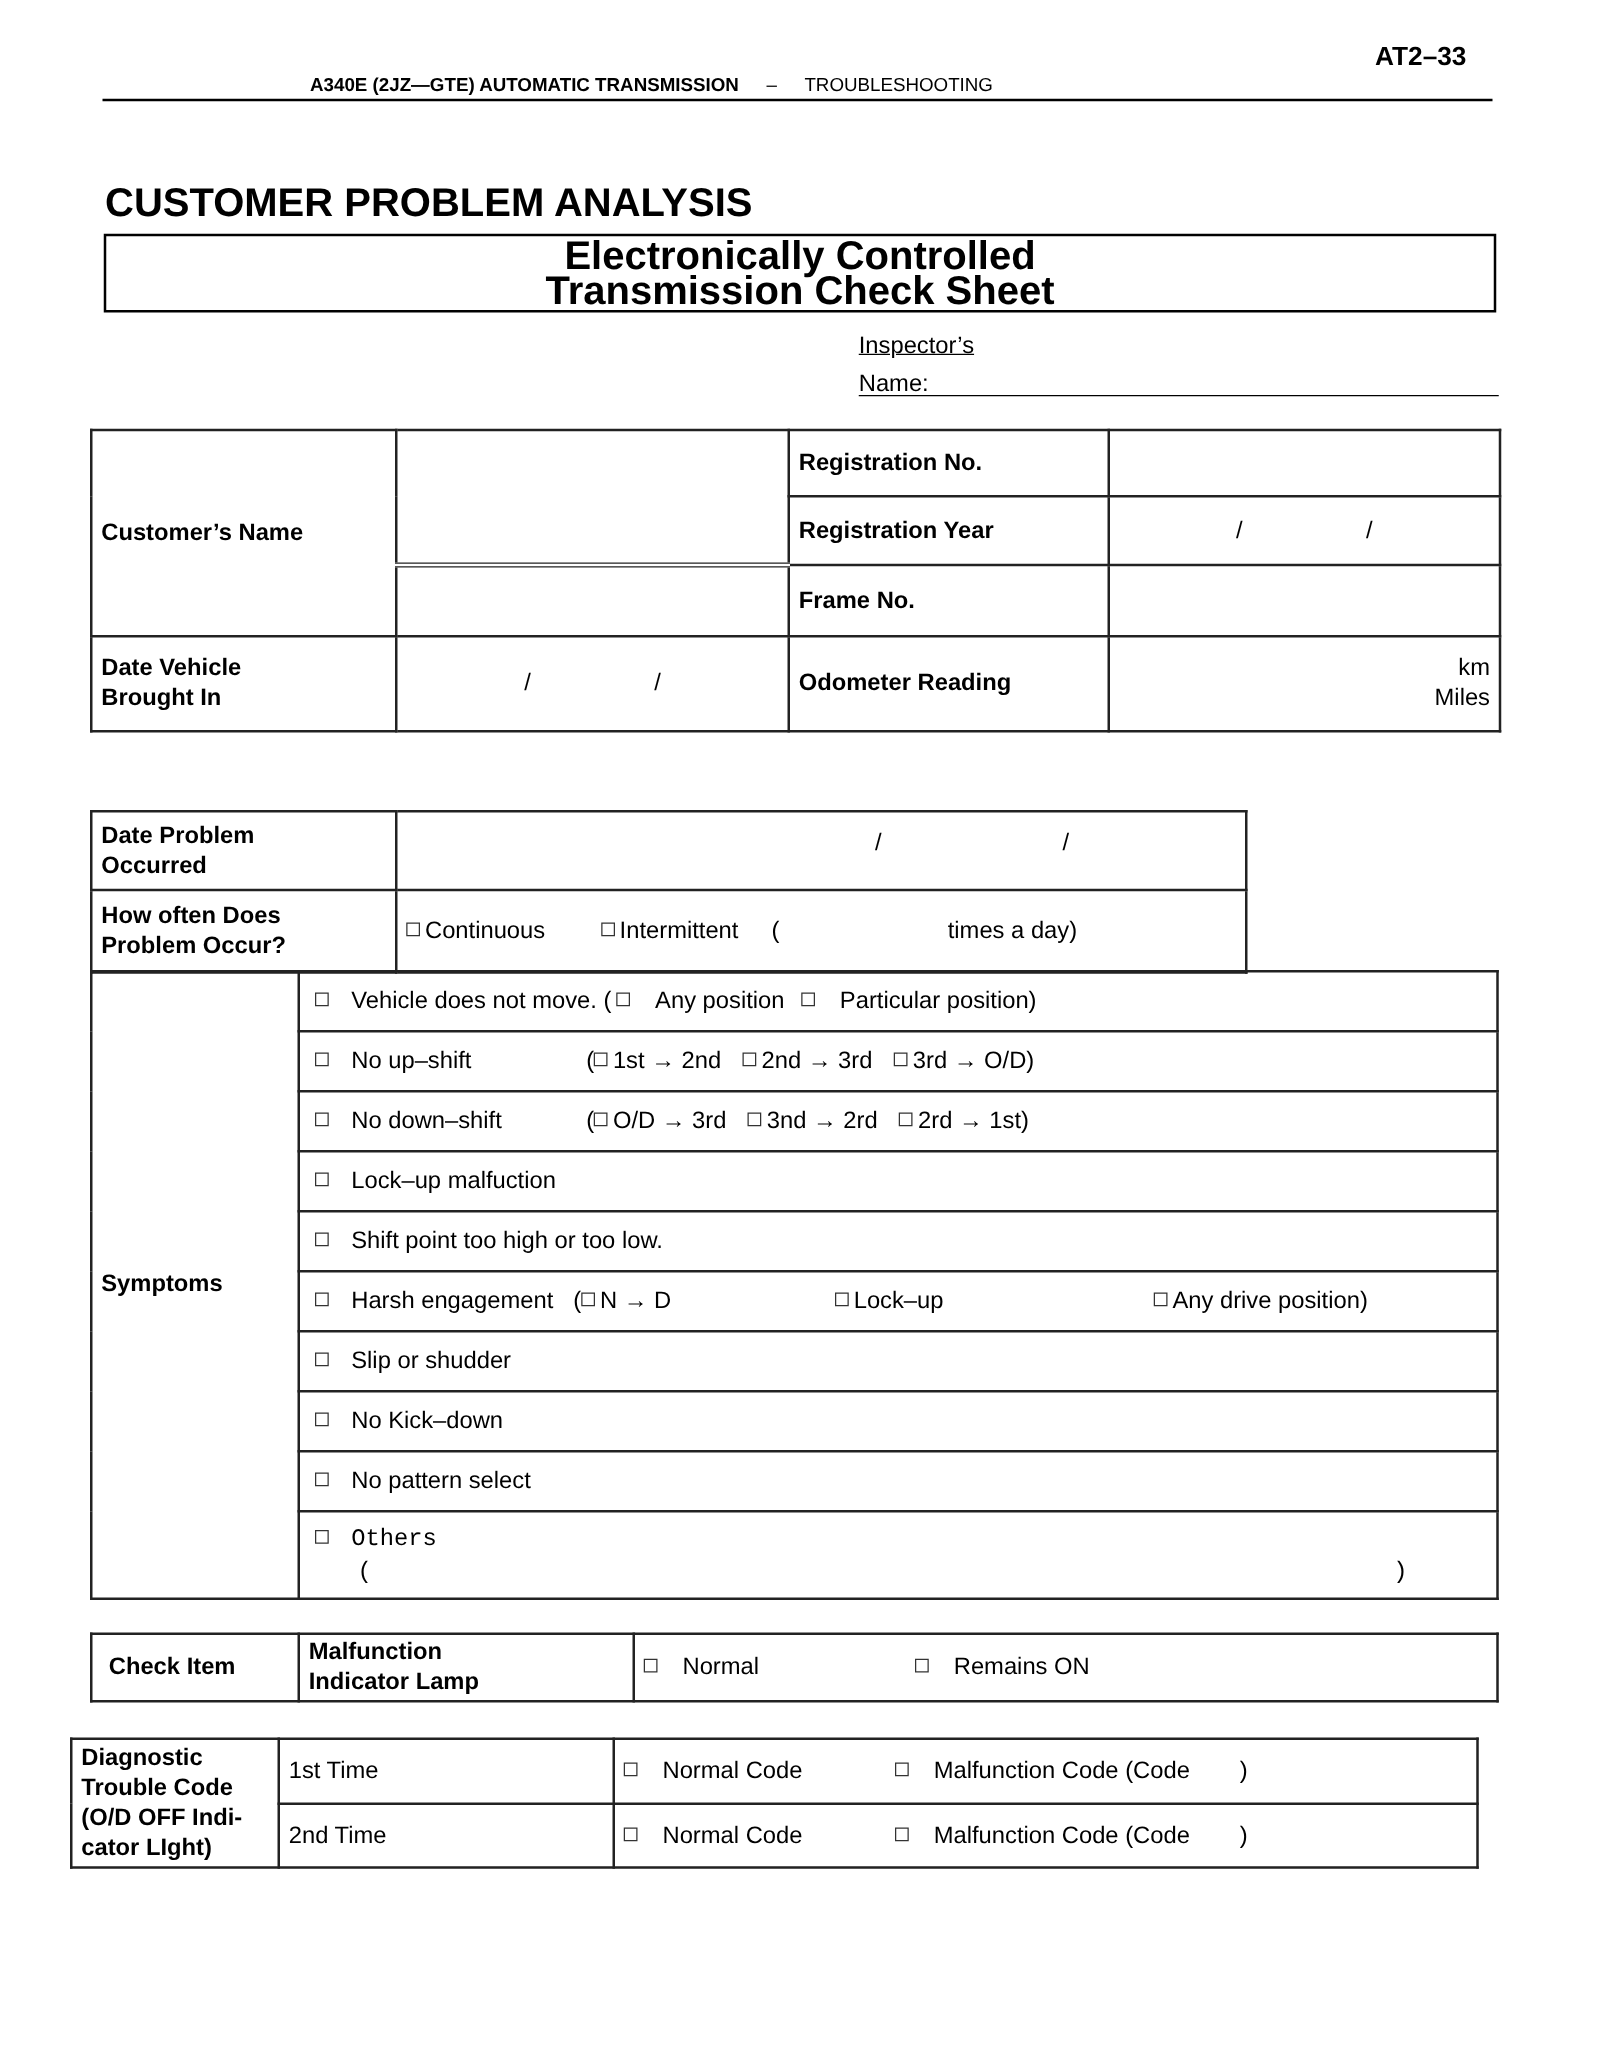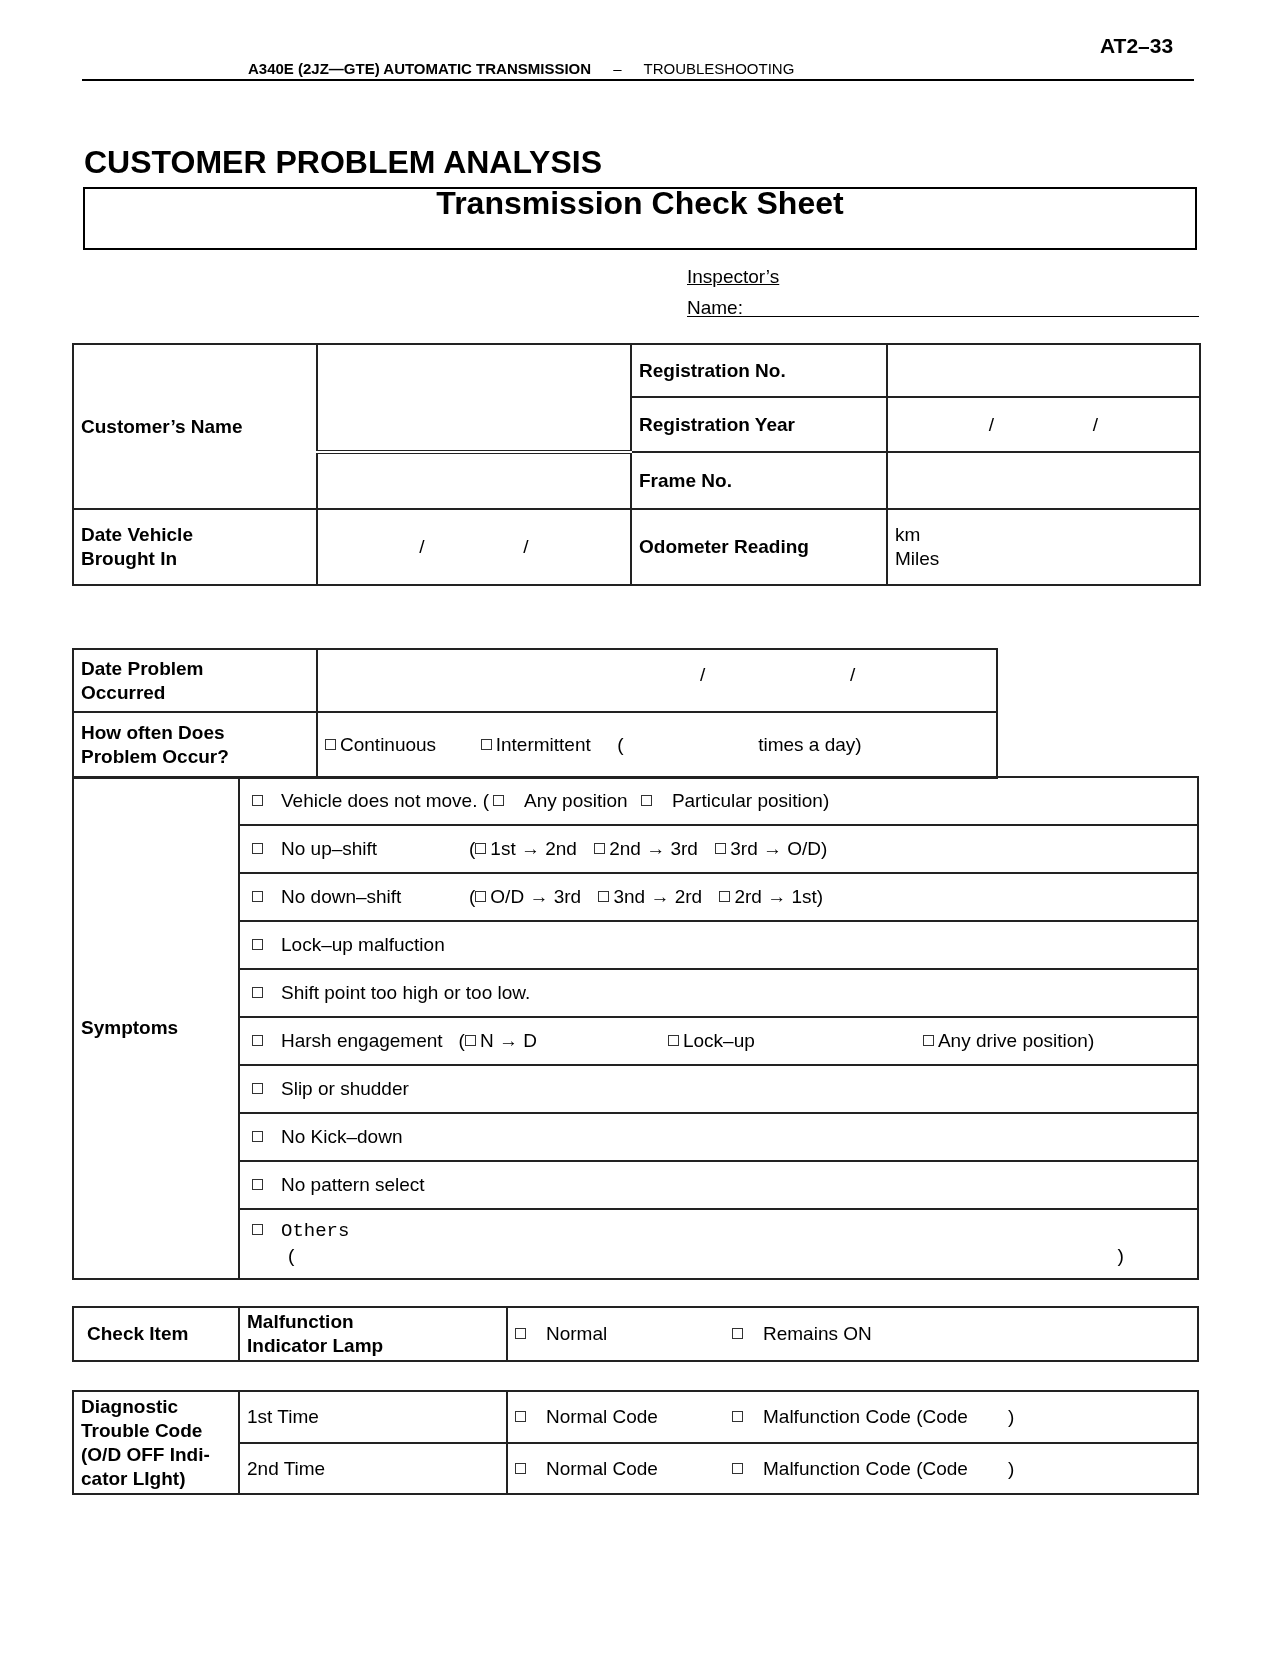--- a/index.html
+++ b/index.html
@@ -27,57 +27,58 @@
 
   
   .t1 { left: 72px; top: 343px; width: 1127px; }
   .t1 .c1 { width: 244px; }
   .t1 .c2 { width: 314px; }
   .t1 .c3 { width: 256px; }
   .t1 .c4 { width: 313px; }
   .t1 .double { border-bottom: 4px double #222; }
   .slashes { text-align: center; }
   .slashes span { display: inline-block; width: 104px; text-align: center; }
-  .odo { line-height: 24px; }
+  .odo { text-align: right; line-height: 24px; }
 
   
   .t2 { left: 72px; top: 648px; width: 926px; }
   .t2 .c1 { width: 244px; }
 
   
   .t3 { left: 72px; top: 776px; width: 1127px; }
   .t3 .c1 { width: 166px; }
   .t3 td.sym { height: 48px; padding-left: 12px; }
   .cb { display: inline-block; width: 11px; height: 11px; border: 1px solid #333; vertical-align: 1px; margin-right: 4px; box-sizing: border-box; }
   .cb-lead { margin-right: 18px; }
   .opt { display: inline-block; }
   .gap { display: inline-block; }
 
   
   .t4 { left: 72px; top: 1306px; width: 1127px; }
   .t4 .c1 { width: 166px; }
   .t4 .c2 { width: 268px; }
 
-  .t5 { left: 72px; top: 1390px; width: 1127px; }
+  .t5 { left: 56px; top: 1390px; width: 1127px; }
   .t5 .c1 { width: 166px; }
   .t5 .c2 { width: 268px; }
 </style>
 </head>
 <body>
 
 <div class="abs page-num">AT2–33</div>
 <div class="abs running-head">
   <span class="b">A340E (2JZ—GTE) AUTOMATIC TRANSMISSION</span>
   <span class="sep">–</span>
   <span>TROUBLESHOOTING</span>
 </div>
 <div class="abs head-rule"></div>
 <div class="abs section-title">CUSTOMER PROBLEM ANALYSIS</div>
 
 <div class="abs title-box">
+  <span class="l1">Electronically Controlled</span>
   <span class="l2">Transmission Check Sheet</span>
 </div>
 
 <div class="abs inspector"><span class="u">Inspector’s</span></div>
 <div class="abs inspector-name">Name:</div>
 <div class="abs inspector-line"></div>
 
 <table class="t1">
   <colgroup>
       <col class="c1">

